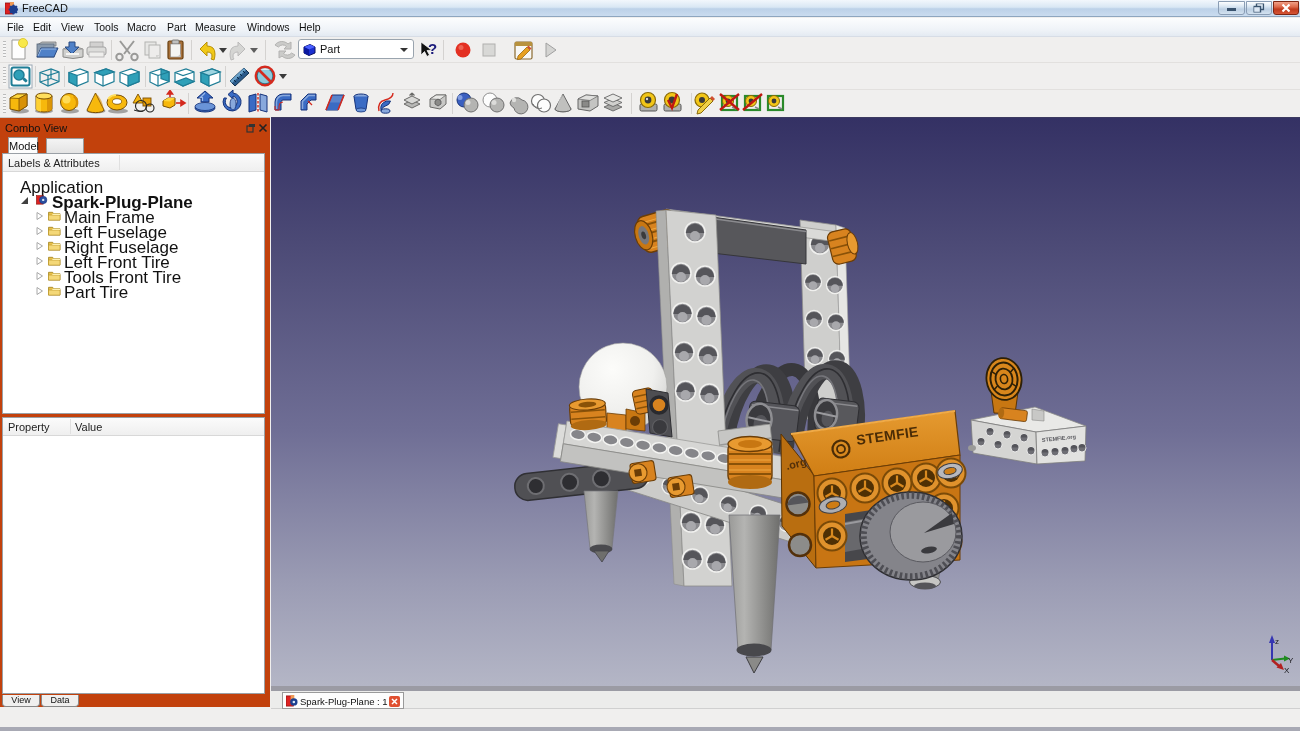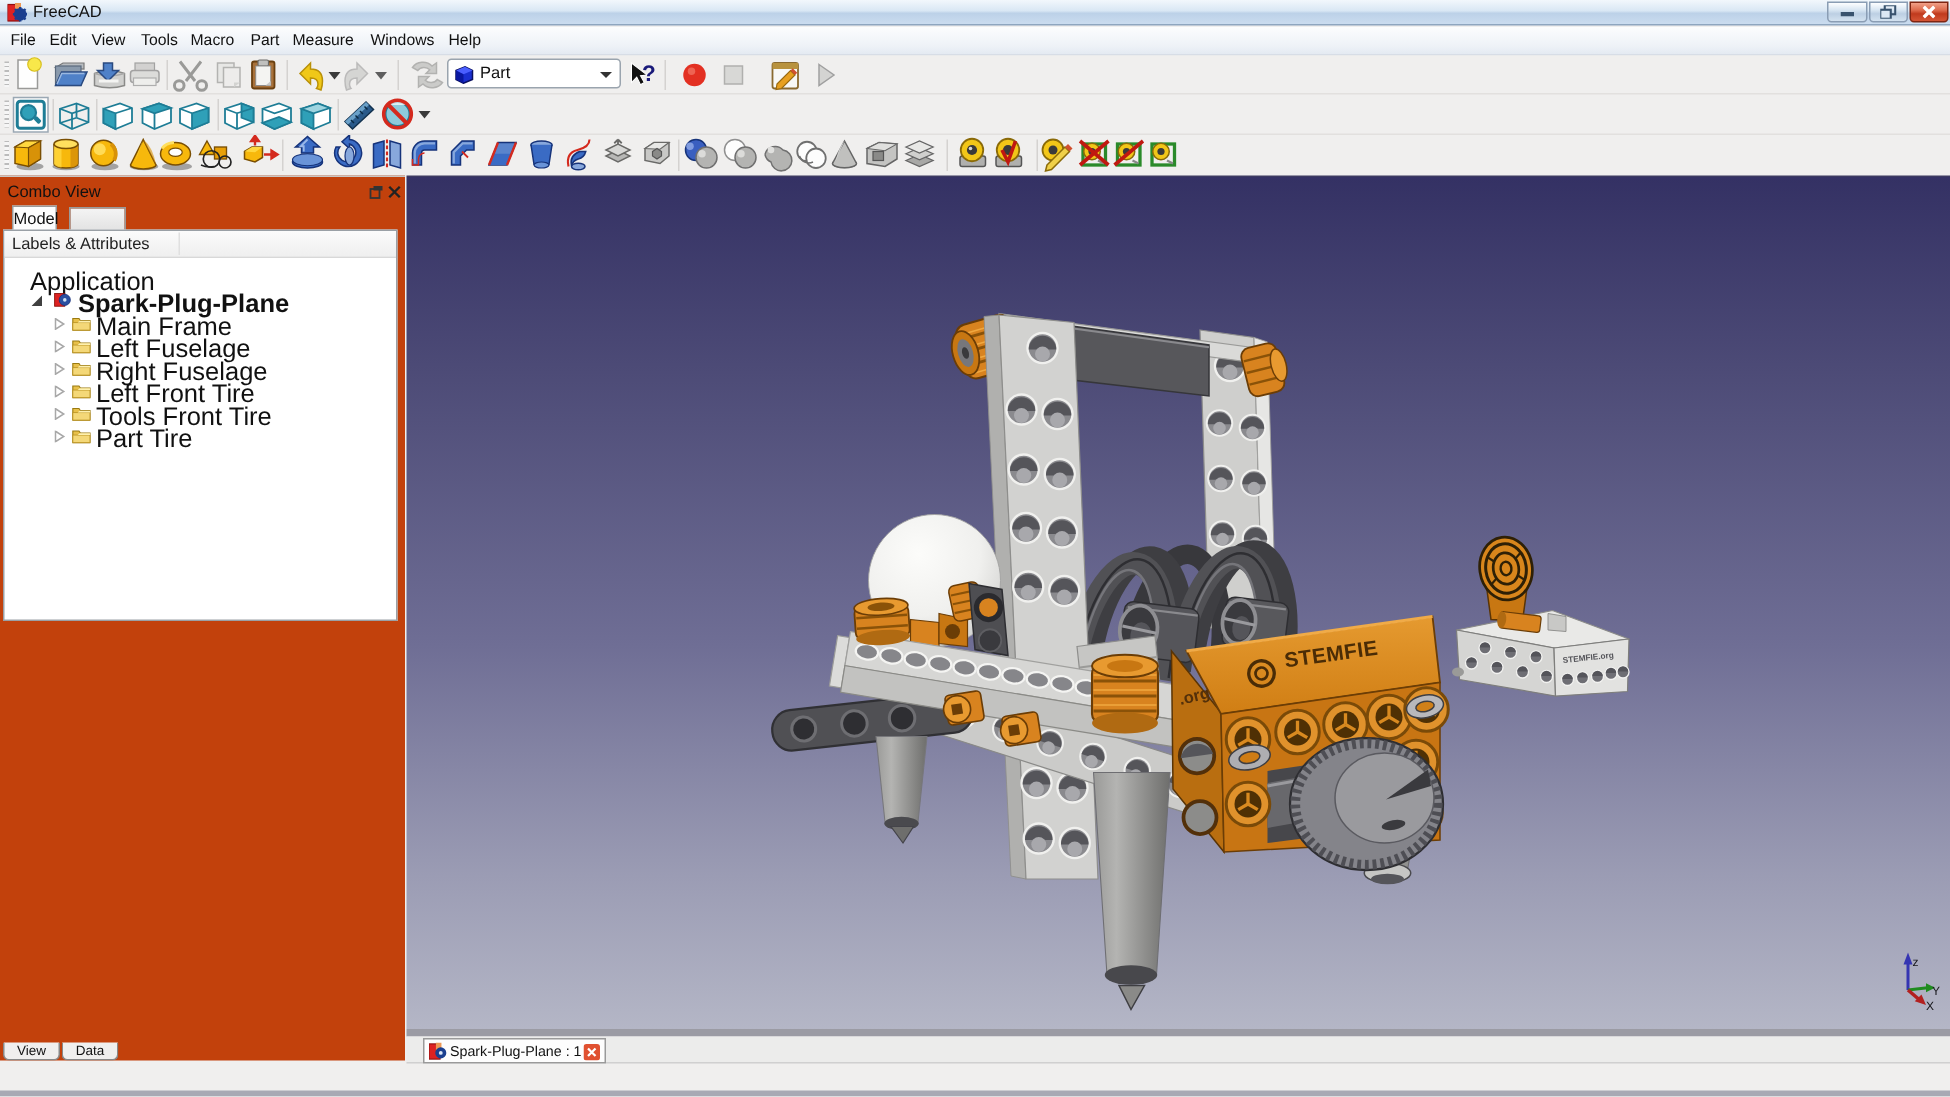--- a/index.html
+++ b/index.html
@@ -537,20 +537,27 @@
             <svg class="exp" style="left:21px;top:4px" width="8" height="8">
               <path d="M1,0.5 L6.5,4 L1,7.5 Z" fill="none" stroke="#a8a8a8" stroke-width="1"></path>
             </svg>
             <svg class="fold" style="left:33px;top:2px" viewBox="0 0 14 12">
               <use href="#fico"></use>
             </svg>
             <span style="position:absolute;left:49px">Part Tire</span>
           </div>
       </div>
     </div>
+    <div id="propbox">
+      <div id="phead">
+          <b style="position:absolute;left:5px;top:3px;font-weight:normal">Property</b>
+          <b style="position:absolute;left:72px;top:3px;font-weight:normal">Value</b>
+          <div class="cdiv" style="position:absolute;left:67px;top:1px;bottom:1px;width:1px;background:#e0e0e0"></div>
+        </div>
+    </div>
     <div class="btab" style="left:2px;width:38px;border-radius:0 0 4px 4px">View</div>
     <div class="btab" style="left:41px;width:38px;border-radius:0 0 4px 4px">Data</div>
   </div>
   <div id="vp" class="abs">
     <svg id="scene" width="1029" height="569" viewBox="271 117 1029 569" style="position:absolute;left:0;top:0">
     <defs>
       <radialGradient id="sphG" cx="0.38" cy="0.3" r="0.85">
         <stop offset="0" stop-color="#fcfcfa"></stop>
             <stop offset="0.55" stop-color="#f0f0ee"></stop>
             <stop offset="0.85" stop-color="#d6d6d4"></stop>

